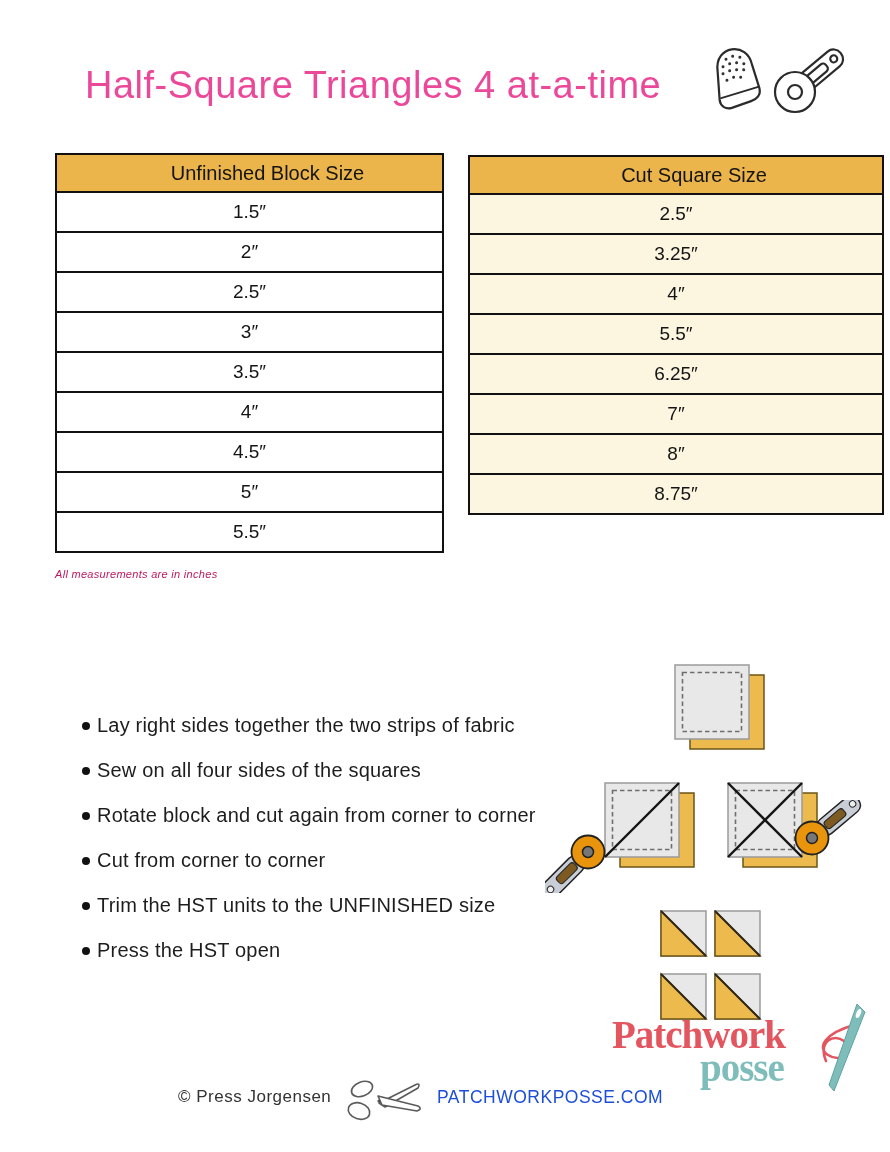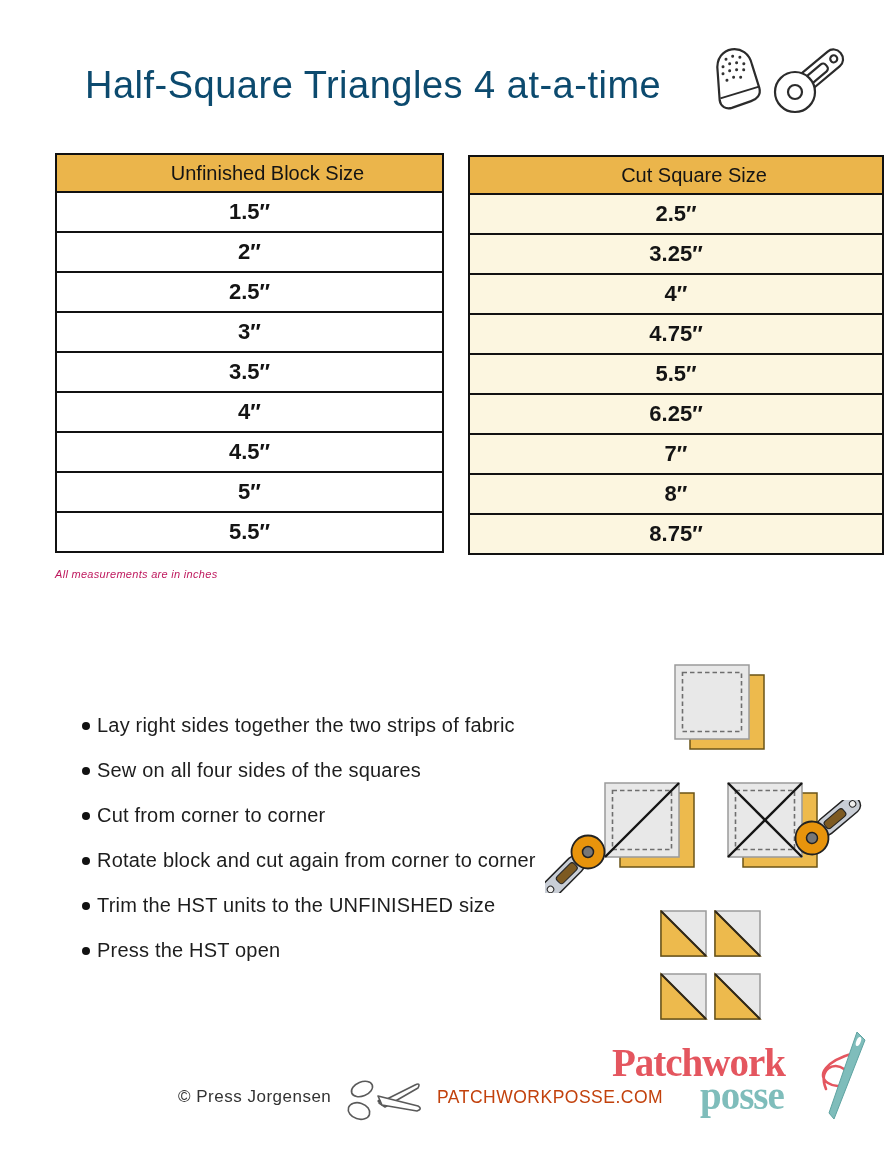--- a/index.html
+++ b/index.html
@@ -5,29 +5,29 @@
   :root{
     --gold:#EBB54B; --cream:#FCF6E0; --ink:#141414;
     --fabric-gold:#EDBA4D; --fabric-gray:#E8E8E8;
     --logo-red:#E4565F; --logo-teal:#7FBDBB;
   }
   html,body{margin:0;padding:0;background:#fff;}
   .page{position:relative;width:890px;height:1152px;background:#fff;overflow:hidden;
         font-family:"Liberation Sans", sans-serif;color:var(--ink);}
 
   .title{position:absolute;left:85px;top:64px;font-size:38px;font-weight:400;
-         letter-spacing:.5px;color:#0c4a6e;white-space:nowrap;}
+         letter-spacing:.5px;color:#ec4899;white-space:nowrap;}
 
   .hdr-icons{position:absolute;left:702px;top:42px;}
 
   
   .sz-table{position:absolute;border:2px solid #111;text-align:center;box-sizing:border-box;}
   .sz-table .hdr{height:36px;line-height:36px;background:var(--gold);
                  border-bottom:2px solid #111;font-size:20px;padding-left:36px;}
-  .sz-table .row{height:38px;line-height:38px;border-bottom:2px solid #111;font-size:22px;font-weight:bold;}
+  .sz-table .row{height:38px;line-height:38px;border-bottom:2px solid #111;font-size:19px;}
   .sz-table .row:last-child{border-bottom:none;}
   .t-left{left:55px;top:153px;width:389px;}
   .t-left .row{background:#fff;}
   .t-right{left:468px;top:155px;width:416px;}
   .t-right .row{background:var(--cream);}
 
   .note{position:absolute;left:55px;top:568px;font-style:italic;font-size:11px;
         letter-spacing:.3px;color:#be185d;}
 
   
@@ -47,22 +47,22 @@
   .rc-hole{fill:#eee;stroke:#222;stroke-width:1;}
   .rc-blade{fill:#E8940C;stroke:#222;stroke-width:1.8;}
   .rc-hub{fill:#777;stroke:#222;stroke-width:1.5;}
   .hst-line{stroke:#30281a;stroke-width:2;}
   .ol{fill:#fff;stroke:#2b2b2b;stroke-width:2.2;stroke-linejoin:round;}
   .ol-line{fill:none;stroke:#2b2b2b;stroke-width:1.8;}
   .sc{fill:#fff;stroke:#5a5a5a;stroke-width:1.6;stroke-linejoin:round;}
 
   
   .copyright{position:absolute;left:178px;top:1087px;font-size:17px;color:#333;letter-spacing:.5px;}
-  .website{position:absolute;left:437px;top:1087px;font-size:17.5px;color:#c2410c;letter-spacing:.5px;}
-  .logo{position:absolute;left:612px;top:1040px;width:260px;height:80px;}
+  .website{position:absolute;left:437px;top:1087px;font-size:17.5px;color:#1d4ed8;letter-spacing:.5px;}
+  .logo{position:absolute;left:612px;top:1012px;width:260px;height:80px;}
   .logo-w1{position:absolute;left:0;top:0;font-family:"Liberation Serif", serif;font-weight:700;
            font-size:39px;color:var(--logo-red);letter-spacing:-1px;}
   .logo-w2{position:absolute;left:88px;top:33px;font-family:"Liberation Serif", serif;font-weight:700;
            font-size:39px;color:var(--logo-teal);letter-spacing:-1px;}
   .needle-svg{position:absolute;left:196px;top:-9px;}
   .needle{fill:var(--logo-teal);stroke:#5ea3a1;stroke-width:1;}
   .thread{fill:none;stroke:var(--logo-red);stroke-width:2.6;stroke-linecap:round;}
 </style>
 </head>
 <body>
@@ -114,35 +114,34 @@
     <div class="row">4.5″</div>
     <div class="row">5″</div>
     <div class="row">5.5″</div>
   </div>
 
   <div class="sz-table t-right">
     <div class="hdr">Cut Square Size</div>
     <div class="row">2.5″</div>
     <div class="row">3.25″</div>
     <div class="row">4″</div>
-    <div class="row">4.75″</div>
     <div class="row">5.5″</div>
     <div class="row">6.25″</div>
     <div class="row">7″</div>
     <div class="row">8″</div>
     <div class="row">8.75″</div>
   </div>
 
   <div class="note">All measurements are in inches</div>
 
   <div class="instructions">
     <div class="instr"><span class="dot"></span><span>Lay right sides together the two strips of fabric</span></div>
     <div class="instr"><span class="dot"></span><span>Sew on all four sides of the squares</span></div>
+    <div class="instr"><span class="dot"></span><span>Rotate block and cut again from corner to corner</span></div>
     <div class="instr"><span class="dot"></span><span>Cut from corner to corner</span></div>
-    <div class="instr"><span class="dot"></span><span>Rotate block and cut again from corner to corner</span></div>
     <div class="instr"><span class="dot"></span><span>Trim the HST units to the UNFINISHED size</span></div>
     <div class="instr"><span class="dot"></span><span>Press the HST open</span></div>
   </div>
 
   <svg class="abs" style="left:674px;top:664px;" width="92" height="87" viewBox="0 0 92 87">
     <rect class="f-gold" x="16" y="11" width="74" height="74"></rect>
     <rect class="f-gray" x="1" y="1" width="74" height="74"></rect>
     <rect class="stitch" x="8.5" y="8.5" width="59" height="59"></rect>
   </svg>
 

